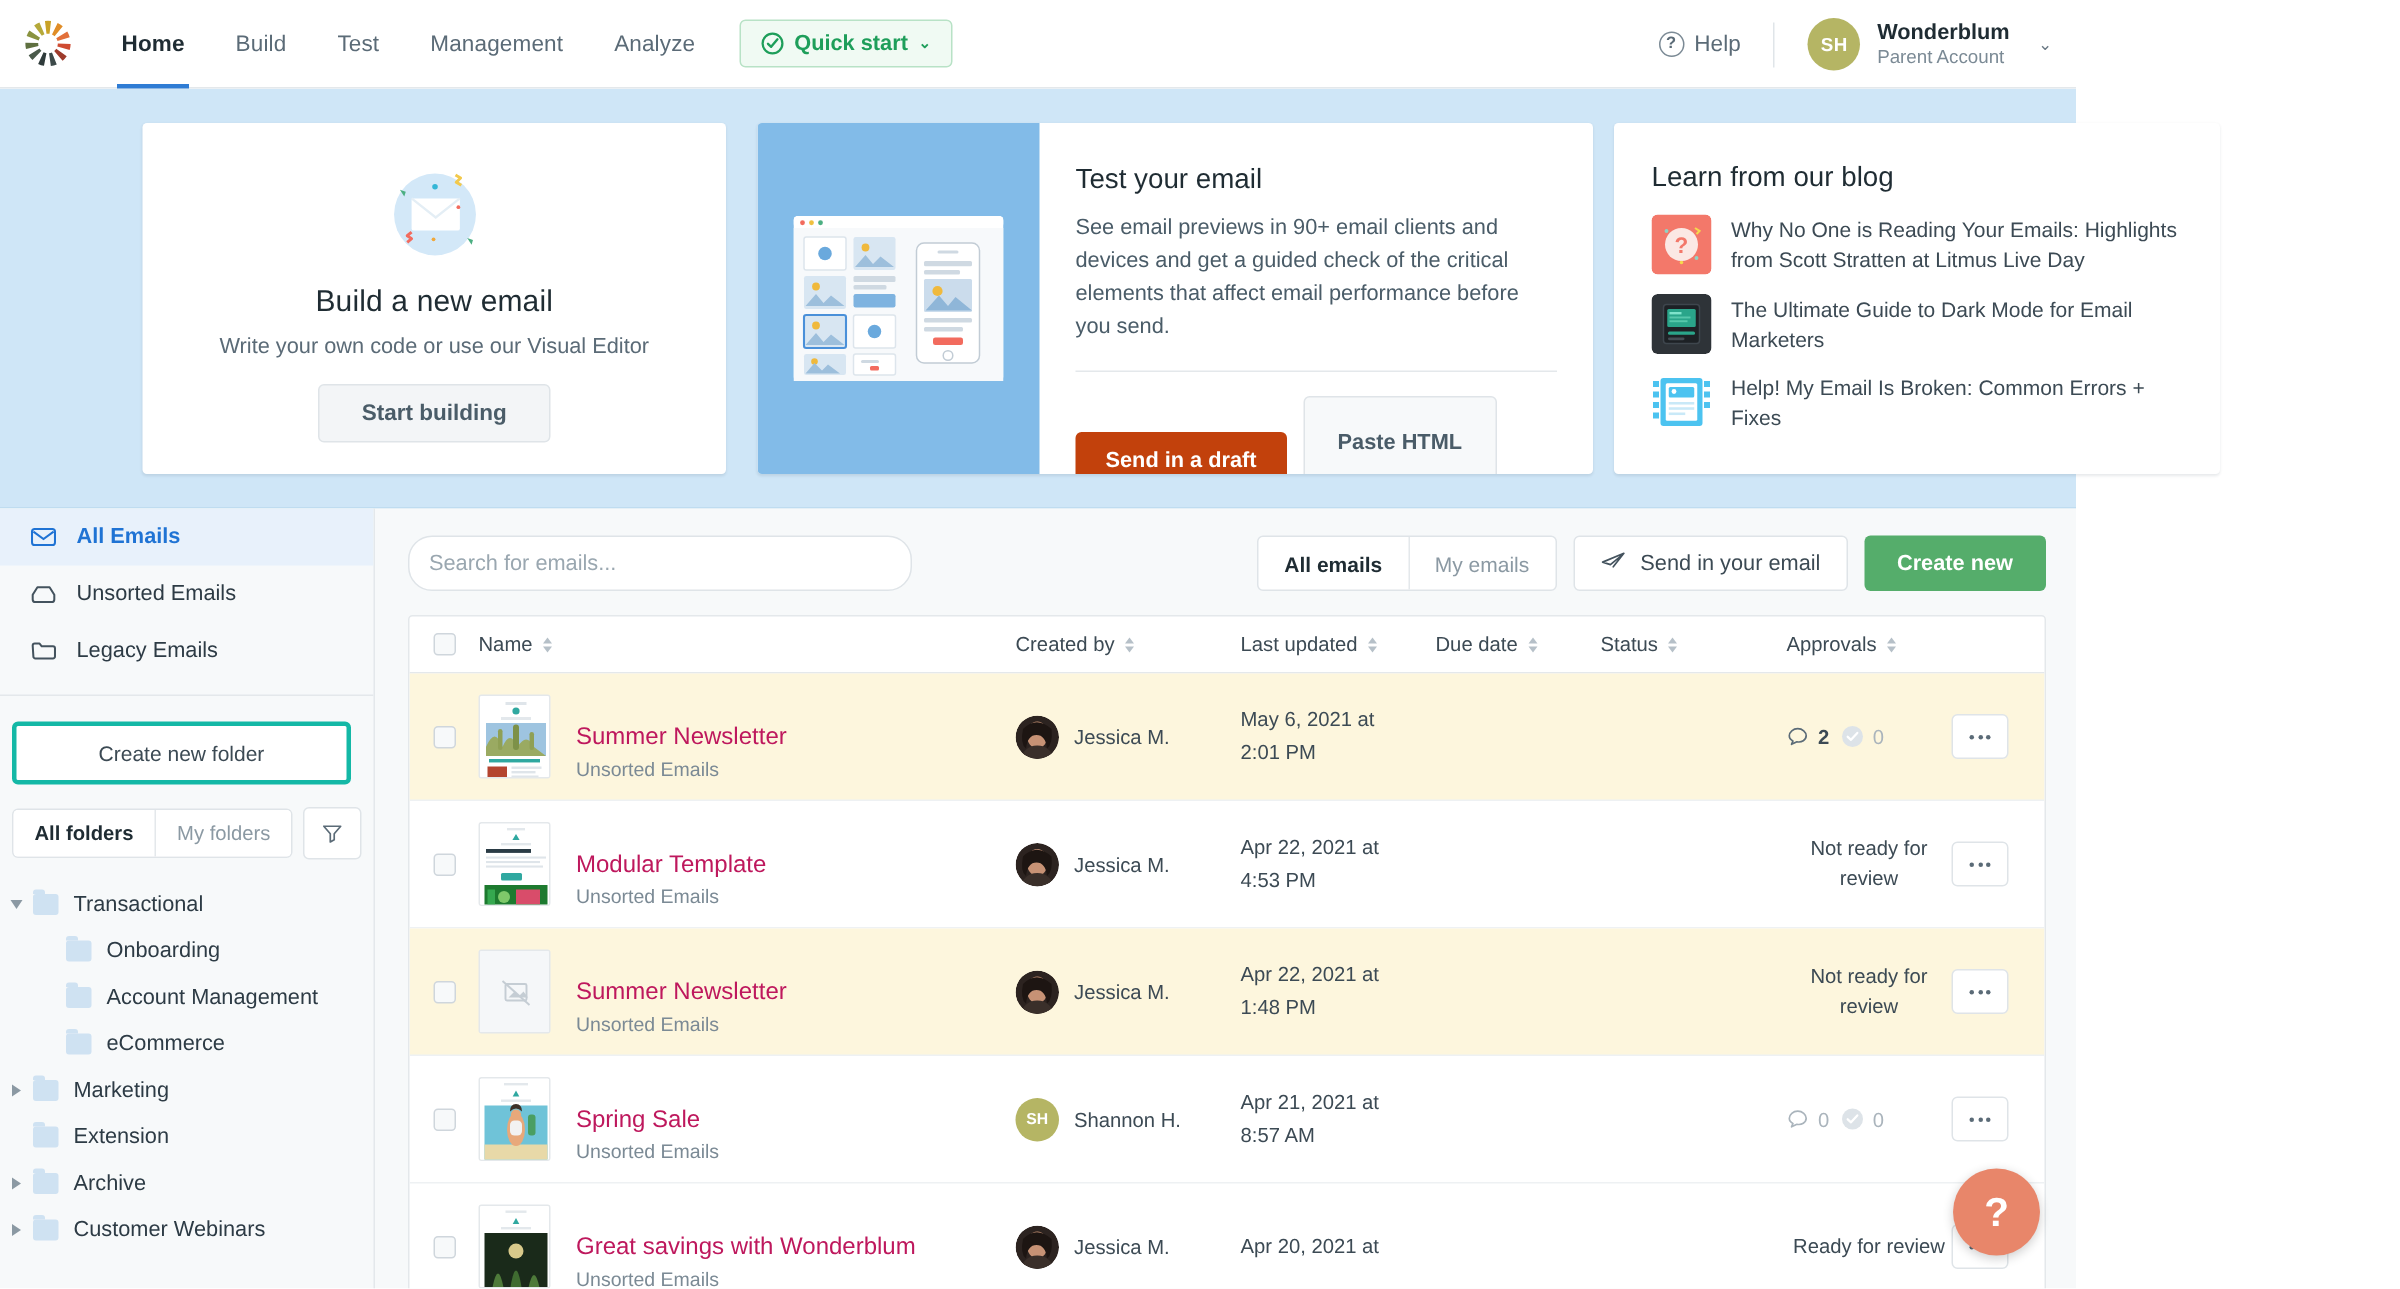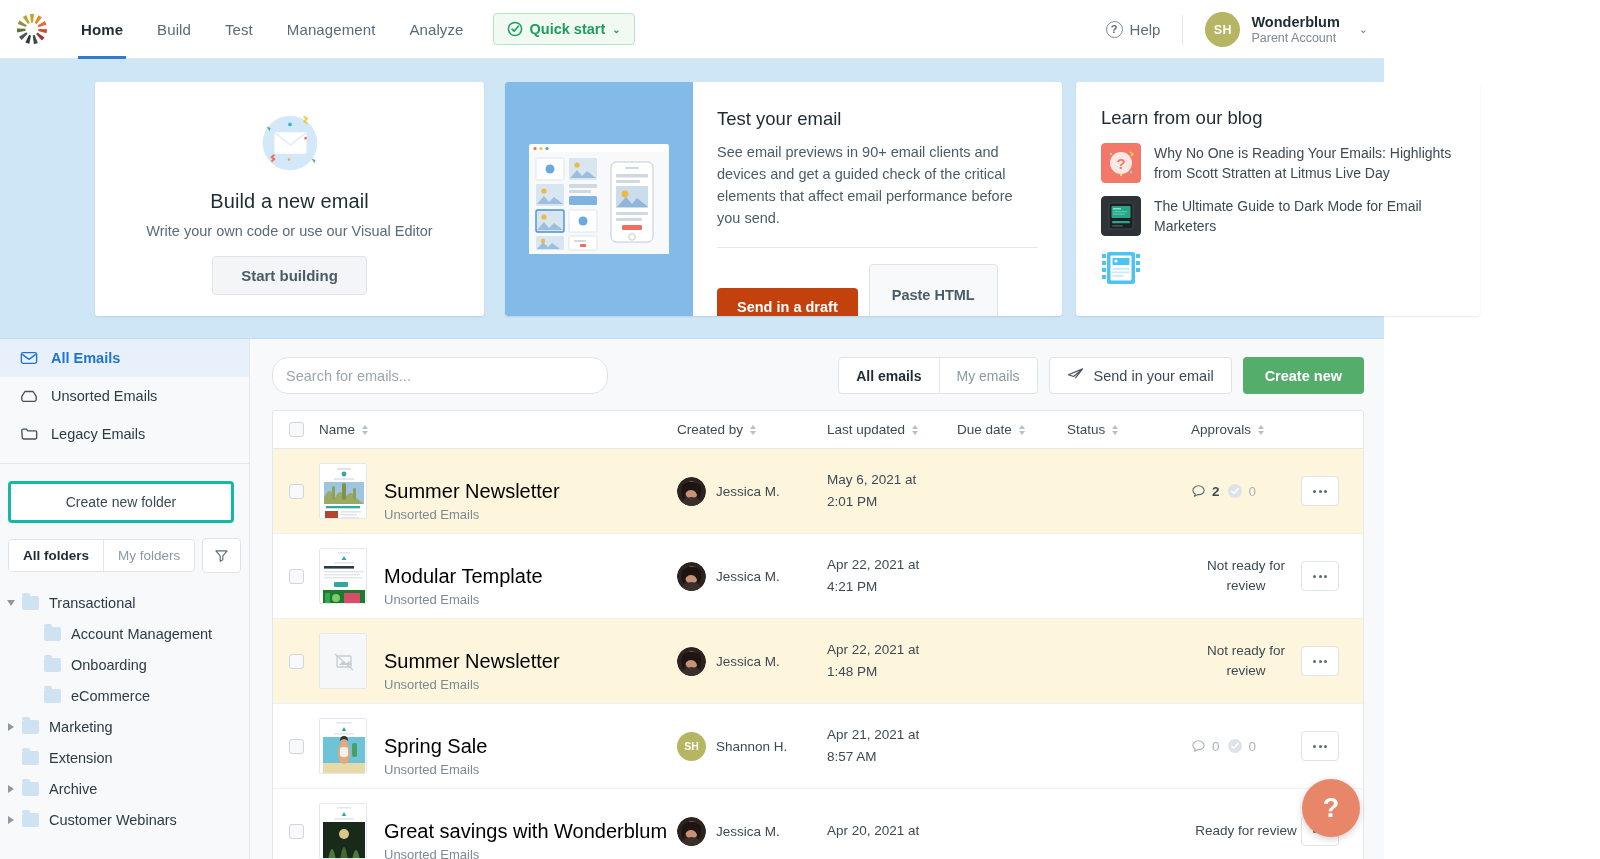--- a/index.html
+++ b/index.html
@@ -205,21 +205,21 @@
 
   .trow { display:flex; align-items:center; min-height:85px; border-bottom:1px solid #eef1f3; }
   .trow.hl { background:#fdf6dd; }
   .name-cell { display:flex; align-items:center; gap:0; }
   .thumb {
     width:48px; height:56px; border:1px solid #e4e8eb; border-radius:2px;
     overflow:hidden; flex:none; background:#fff;
   }
   .thumb svg { display:block; }
   .name-txt { margin-left: 17px; }
-  .name-title { font-size:20px; color:#000000; margin-bottom:4px; cursor:pointer;margin-top:20px;}
+  .name-title { font-size:16px; color:#be185d; margin-bottom:4px; cursor:pointer;margin-top:20px;}
   .name-sub { font-size:13px; color:#7b8a95; }
   .creator { display:flex; align-items:center; gap:10px; }
   .av-img { width:29px;height:29px;border-radius:50%; flex:none; overflow:hidden; }
   .av-sh { width:29px;height:29px;border-radius:50%; background:#b5b564; color:#fff;
            font-size:10.5px; font-weight:bold; display:flex;align-items:center;justify-content:center; flex:none;}
   .creator-name { font-size:13.5px; color:#3c4a54; }
   .updated { font-size:13.5px; color:#3c4a54; line-height:1.6; }
   .status-txt { font-size:13.5px; color:#3c4a54; text-align:center; line-height:1.5; }
   .appr { display:flex; align-items:center; gap:7px; }
   .appr-item { display:flex; align-items:center; gap:6px; font-size:13.5px; }
@@ -444,20 +444,21 @@
             <rect x="35" y="13" width="4" height="4" fill="#4cc3f0"></rect>
             <rect x="35" y="20" width="4" height="4" fill="#4cc3f0"></rect>
             <rect x="6" y="4" width="28" height="32" rx="2" fill="#4cc3f0"></rect>
             <rect x="9.5" y="7.5" width="21" height="25" rx="1" fill="#ffffff"></rect>
             <rect x="11.5" y="10" width="17" height="7" rx="1" fill="#4cc3f0"></rect>
             <circle cx="15" cy="13" r="1.6" fill="#fff"></circle>
             <rect x="11.5" y="20" width="17" height="1.7" fill="#c9e9f8"></rect>
             <rect x="11.5" y="23.5" width="17" height="1.7" fill="#c9e9f8"></rect>
             <rect x="11.5" y="27" width="11" height="1.7" fill="#c9e9f8"></rect>
           </svg>
+          <div class="blog-text">Help! My Email Is Broken: Common Errors + Fixes</div>
         </div>
       </div>
 
     </div>
   </div>
 
   <div class="body-wrap">
 
     <div class="sidebar">
 
@@ -506,27 +507,27 @@
           <span class="tw">
               <i class="tri tri-down"></i>
             </span>
           <span class="fold-ic"></span>
           <span>Transactional</span>
         </div>
 
         <div class="tree-row child">
           <span class="tw"></span>
           <span class="fold-ic"></span>
-          <span>Account Management</span>
+          <span>Onboarding</span>
         </div>
 
         <div class="tree-row child">
           <span class="tw"></span>
           <span class="fold-ic"></span>
-          <span>Onboarding</span>
+          <span>Account Management</span>
         </div>
 
         <div class="tree-row child">
           <span class="tw"></span>
           <span class="fold-ic"></span>
           <span>eCommerce</span>
         </div>
 
         <div class="tree-row">
           <span class="tw">
@@ -748,21 +749,21 @@
               <ellipse cx="14.5" cy="13" rx="7" ry="9" fill="#c79275"></ellipse>
               <path d="M5 9 q9-9 19 0 q1 10 -3 13 q-1-9 -7-9 q-6 0-7 9 q-4-3 -2-13z" fill="#1d1512"></path>
               <ellipse cx="14.5" cy="30" rx="11" ry="10" fill="#3a2f2a"></ellipse>
                   </g>
                 </svg>
             </span>
             <span class="creator-name">Jessica M.</span>
           </div>
           <div class="col-updated updated">
             <div>Apr 22, 2021 at</div>
-            <div>4:21 PM</div>
+            <div>4:53 PM</div>
           </div>
           <div class="col-due"></div>
           <div class="col-status"></div>
           <div class="col-appr status-txt">Not ready for review</div>
           <div class="col-menu">
             <div class="menu-btn">
                 <span></span>
                 <span></span>
                 <span></span>
               </div>

